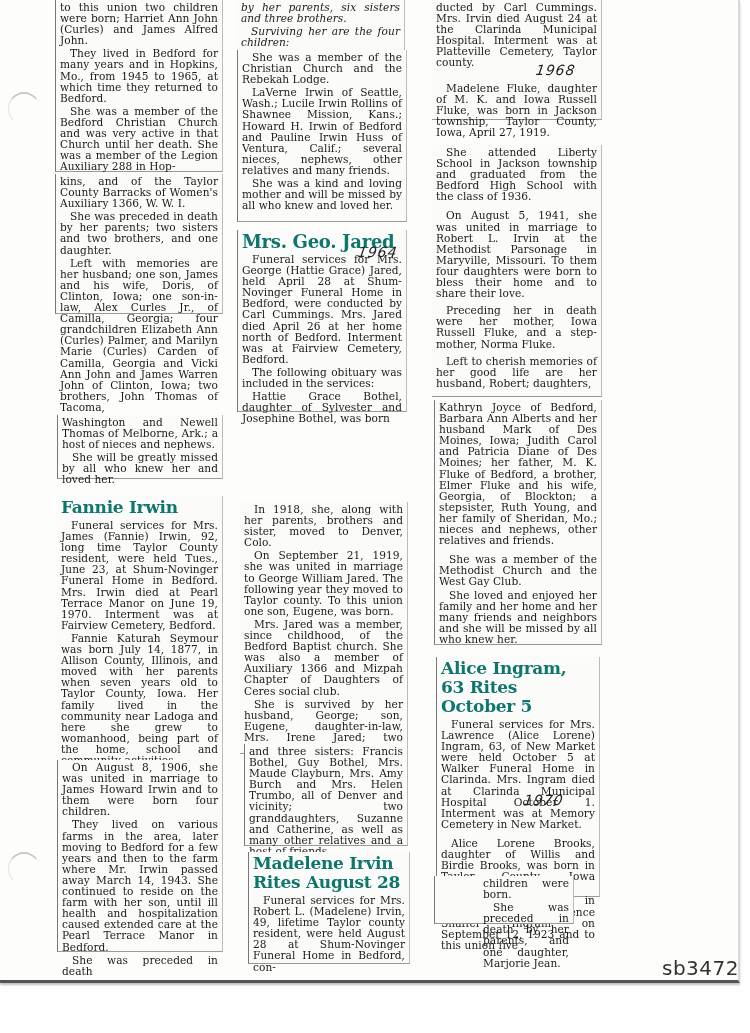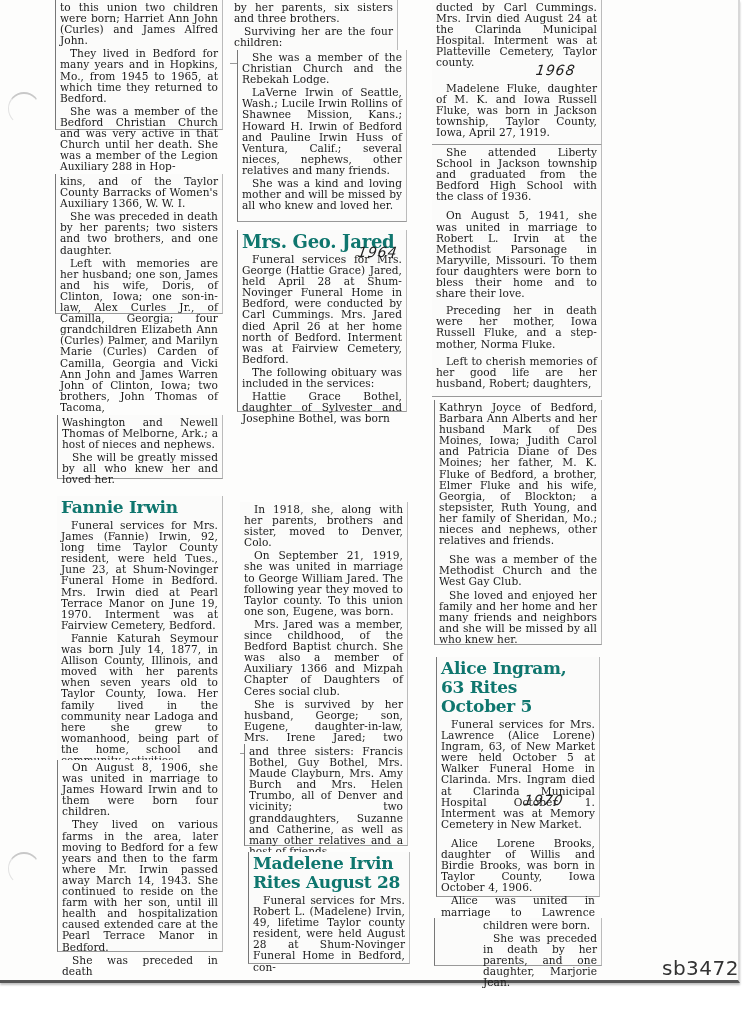--- a/index.html
+++ b/index.html
@@ -66,21 +66,21 @@
   }
 </style>
 </head>
 <body>
 
 <div class="sheet">
 
   <div class="punch" style="left:8px; top:92px;"></div>
   <div class="punch" style="left:8px; top:852px;"></div>
 
-  <div class="clip" style="left:55px; top:0; width:168px; height:130px;">
+  <div class="clip" style="left:55px; top:0; width:168px; height:172px;">
     <p class="noindent">to this union two children were born; Harriet Ann John (Curles) and James Alfred John.</p>
     <p>They lived in Bedford for many years and in Hopkins, Mo., from 1945 to 1965, at which time they returned to Bedford.</p>
     <p>She was a member of the Bedford Christian Church and was very active in that Church until her death. She was a member of the Legion Auxiliary 288 in Hop-</p>
   </div>
   <div class="clip" style="left:55px; top:174px; width:168px; height:140px;">
     <p class="noindent">kins, and of the Taylor County Barracks of Women's Auxiliary 1366, W. W. I.</p>
     <p>She was preceded in death by her parents; two sisters and two brothers, and one daughter.</p>
     <p>Left with memories are her husband; one son, James and his wife, Doris, of Clinton, Iowa; one son-in-law, Alex Curles Jr., of Camilla, Georgia; four grandchildren Elizabeth Ann (Curles) Palmer, and Marilyn Marie (Curles) Carden of Camilla, Georgia and Vicki Ann John and James Warren John of Clinton, Iowa; two brothers, John Thomas of Tacoma,</p>
   </div>
   <div class="clip" style="left:57px; top:415px; width:166px; height:64px;">
@@ -91,21 +91,21 @@
     <div class="headline">Fannie Irwin</div>
     <p>Funeral services for Mrs. James (Fannie) Irwin, 92, long time Taylor County resident, were held Tues., June 23, at Shum-Novinger Funeral Home in Bedford. Mrs. Irwin died at Pearl Terrace Manor on June 19, 1970. Interment was at Fairview Cemetery, Bedford.</p>
     <p>Fannie Katurah Seymour was born July 14, 1877, in Allison County, Illinois, and moved with her parents when seven years old to Taylor County, Iowa. Her family lived in the community near Ladoga and here she grew to womanhood, being part of the home, school and community activities.</p>
   </div>
   <div class="clip" style="left:57px; top:760px; width:166px; height:192px;">
     <p>On August 8, 1906, she was united in marriage to James Howard Irwin and to them were born four children.</p>
     <p>They lived on various farms in the area, later moving to Bedford for a few years and then to the farm where Mr. Irwin passed away March 14, 1943. She continued to reside on the farm with her son, until ill health and hospitalization caused extended care at the Pearl Terrace Manor in Bedford.</p>
     <p>She was preceded in death</p>
   </div>
 
-  <div class="clip" style="left:230px; top:0; width:168px; height:64px; border-left:none;">
+  <div class="clip" style="left:237px; top:0; width:168px; height:64px; border-left:none;font-style:italic;">
     <p class="noindent">by her parents, six sisters and three brothers.</p>
     <p>Surviving her are the four children:</p>
   </div>
   <div class="clip" style="left:237px; top:50px; width:170px; height:172px;">
     <p>She was a member of the Christian Church and the Rebekah Lodge.</p>
     <p>LaVerne Irwin of Seattle, Wash.; Lucile Irwin Rollins of Shawnee Mission, Kans.; Howard H. Irwin of Bedford and Pauline Irwin Huss of Ventura, Calif.; several nieces, nephews, other relatives and many friends.</p>
     <p>She was a kind and loving mother and will be missed by all who knew and loved her.</p>
   </div>
   <div class="clip" style="left:237px; top:230px; width:170px; height:182px;">
     <div class="headline" style="font-size:18px;">Mrs. Geo. Jared</div>
@@ -121,21 +121,21 @@
     <p>She is survived by her husband, George; son, Eugene, daughter-in-law, Mrs. Irene Jared; two brothers</p>
   </div>
   <div class="clip" style="left:244px; top:744px; width:164px; height:102px;">
     <p class="noindent">and three sisters: Francis Bothel, Guy Bothel, Mrs. Maude Clayburn, Mrs. Amy Burch and Mrs. Helen Trumbo, all of Denver and vicinity; two granddaughters, Suzanne and Catherine, as well as many other relatives and a host of friends.</p>
   </div>
   <div class="clip" style="left:248px; top:852px; width:162px; height:112px;">
     <div class="headline">Madelene Irvin Rites August 28</div>
     <p>Funeral services for Mrs. Robert L. (Madelene) Irvin, 49, lifetime Taylor county resident, were held August 28 at Shum-Novinger Funeral Home in Bedford, con-</p>
   </div>
 
-  <div class="clip" style="left:432px; top:0; width:170px; height:145px; border-left:none;">
+  <div class="clip" style="left:432px; top:0; width:170px; height:120px; border-left:none;">
     <p class="noindent">ducted by Carl Cummings. Mrs. Irvin died August 24 at the Clarinda Municipal Hospital. Interment was at Platteville Cemetery, Taylor county.</p>
     <p style="margin-top:14px;">Madelene Fluke, daughter of M. K. and Iowa Russell Fluke, was born in Jackson township, Taylor County, Iowa, April 27, 1919.</p>
   </div>
   <div class="hand" style="left:536px; top:62px;">1968</div>
   <div class="clip" style="left:432px; top:145px; width:170px; height:252px; border-left:none;">
     <p>She attended Liberty School in Jackson township and graduated from the Bedford High School with the class of 1936.</p>
     <p style="margin-top:8px;">On August 5, 1941, she was united in marriage to Robert L. Irvin at the Methodist Parsonage in Maryville, Missouri. To them four daughters were born to bless their home and to share their love.</p>
     <p style="margin-top:6px;">Preceding her in death were her mother, Iowa Russell Fluke, and a step-mother, Norma Fluke.</p>
     <p style="margin-top:6px;">Left to cherish memories of her good life are her husband, Robert; daughters,</p>
   </div>
@@ -144,19 +144,19 @@
     <p style="margin-top:8px;">She was a member of the Methodist Church and the West Gay Club.</p>
     <p>She loved and enjoyed her family and her home and her many friends and neighbors and she will be missed by all who knew her.</p>
   </div>
   <div class="clip" style="left:436px; top:657px; width:164px; height:240px;">
     <div class="headline">Alice Ingram, 63 Rites October 5</div>
     <p>Funeral services for Mrs. Lawrence (Alice Lorene) Ingram, 63, of New Market were held October 5 at Walker Funeral Home in Clarinda. Mrs. Ingram died at Clarinda Municipal Hospital October 1. Interment was at Memory Cemetery in New Market.</p>
     <p style="margin-top:8px;">Alice Lorene Brooks, daughter of Willis and Birdie Brooks, was born in Taylor County, Iowa October 4, 1906.</p>
     <p>Alice was united in marriage to Lawrence Shaffer Ingram on September 12, 1923 and to this union five</p>
   </div>
   <div class="hand" style="left:524px; top:792px;">1970</div>
-  <div class="clip" style="left:434px; top:918px; width:168px; height:48px;padding-left:48px;">
+  <div class="clip" style="left:434px; top:876px; width:140px; height:48px;padding-left:48px;">
     <p class="noindent">children were born.</p>
     <p>She was preceded in death by her parents, and one daughter, Marjorie Jean.</p>
   </div>
 
   <div class="archive-id" style="left:662px; top:956px;">sb3472</div>
 </div>
 
 </body></html>

